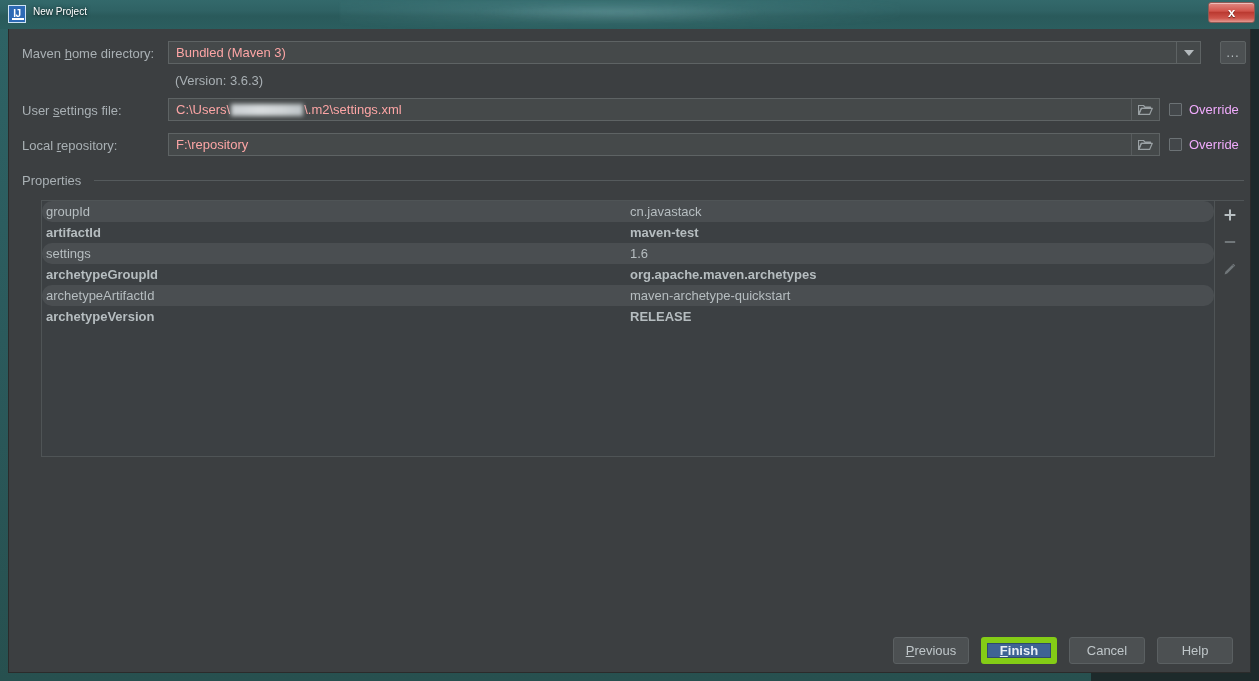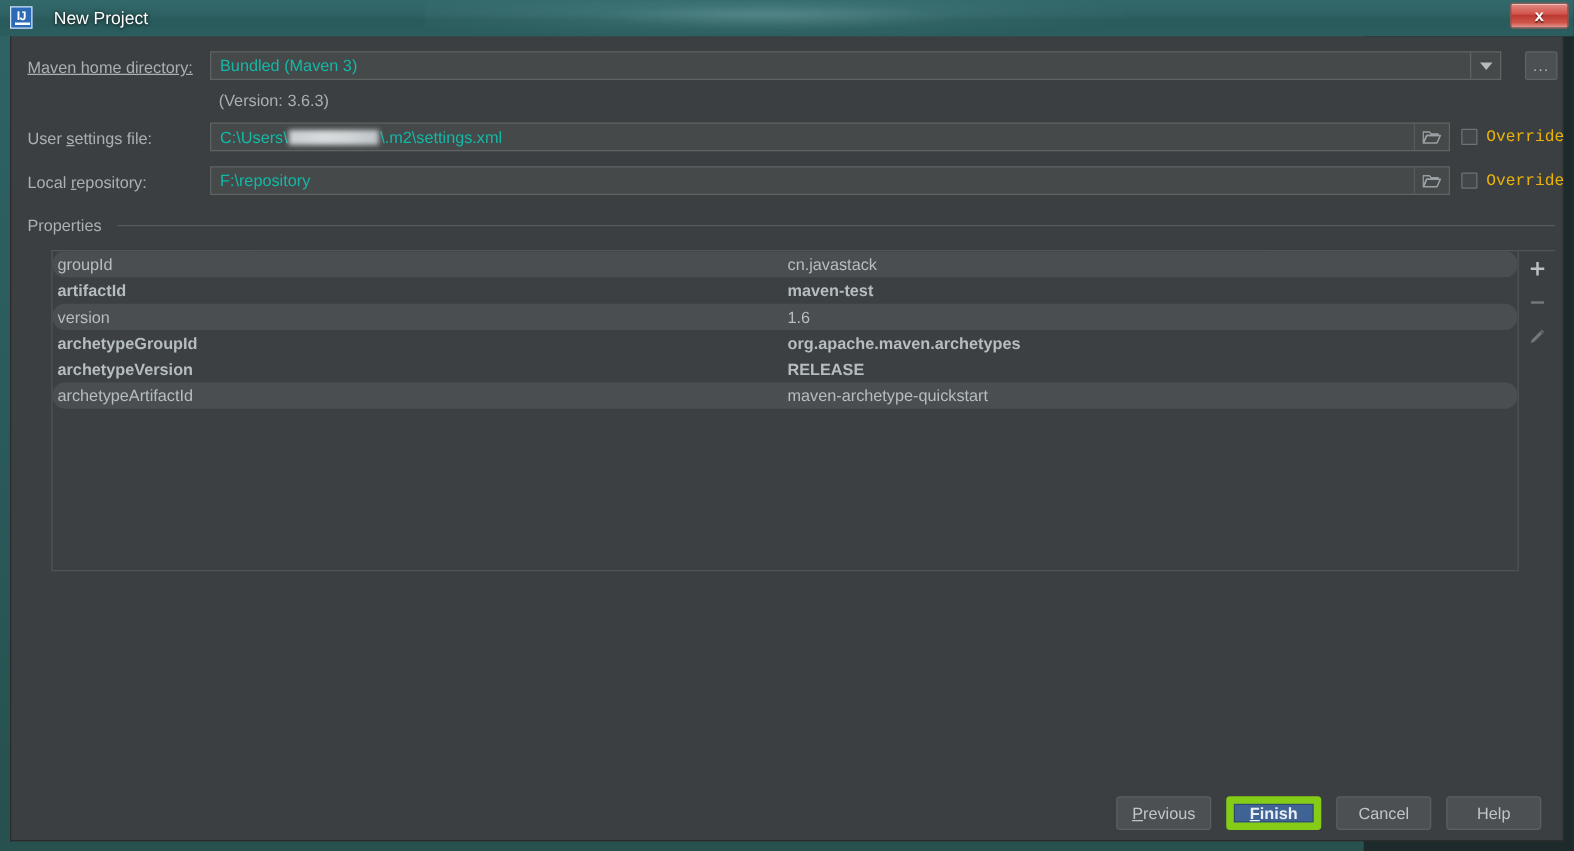--- a/index.html
+++ b/index.html
@@ -67,22 +67,22 @@
   }
   .app-icon .ij-bar {
     position: absolute;
     left: 3px; bottom: 2px;
     width: 12px; height: 2px;
     background: #ffffff;
   }
 
   .title-text {
     position: absolute;
-    left: 43px; top: 6px;
-    font-size: 14px;
+    left: 33px; top: 6px;
+    font-size: 10px;
     color: #ffffff;
     text-shadow: 0 0 4px rgba(0,0,0,0.55), 0 1px 2px rgba(0,0,0,0.5);
   }
 
   .close-button {
     position: absolute;
     right: 4px; top: 2px;
     width: 47px; height: 21px;
     border-radius: 3px;
     border: 1px solid #8d5a55;
@@ -130,21 +130,21 @@
   .field {
     position: absolute;
     height: 23px;
     background: #45494a;
     border: 1px solid #5e6364;
     display: flex;
     align-items: center;
   }
   .field-text {
     font-size: 13px;
-    color: #14b8a6;
+    color: #fca5a5;
     padding-left: 7px;
     white-space: nowrap;
     display: flex;
     align-items: center;
   }
 
   .combo-arrow-box {
     position: absolute;
     right: 0; top: 0;
     width: 24px; height: 21px;
@@ -203,22 +203,21 @@
     gap: 7px;
   }
   .checkbox {
     width: 13px; height: 13px;
     background: #43474a;
     border: 1px solid #6c7275;
     border-radius: 1px;
   }
   .checkbox-label {
     font-size: 13px;
-    color: #eab308;
-    font-family: Liberation Mono, monospace;
+    color: #f0abfc;
   }
 
   
   .group-title {
     position: absolute;
     font-size: 13px;
     color: #a9b0b4;
     background: #3c3f41;
     padding-right: 6px;
   }
@@ -319,21 +318,21 @@
 
     <div class="title-text">New Project</div>
 
     <div class="close-button">
       <span class="close-x">x</span>
     </div>
   </div>
 
   <div class="dialog-body">
 
-    <div class="label" style="left:13px; top:17px;text-decoration:underline;"><span>Maven </span><u>h</u><span>ome directory:</span></div>
+    <div class="label" style="left:13px; top:17px;"><span>Maven </span><u>h</u><span>ome directory:</span></div>
 
     <div class="field" style="left:159px; top:12px; width:1033px;">
       <span class="field-text">Bundled (Maven 3)</span>
       <span class="combo-arrow-box">
         <span class="tri-down"></span>
       </span>
     </div>
 
     <div class="ellipsis-btn" style="left:1211px; top:12px;">...</div>
 
@@ -383,34 +382,34 @@
     <div class="table-panel" style="left:32px; top:171px; width:1173px; height:257px;">
       <div class="prop-row odd">
           <span class="prop-key">groupId</span>
           <span class="prop-val">cn.javastack</span>
         </div>
       <div class="prop-row even">
           <span class="prop-key">artifactId</span>
           <span class="prop-val">maven-test</span>
         </div>
       <div class="prop-row odd">
-          <span class="prop-key">version</span>
+          <span class="prop-key">settings</span>
           <span class="prop-val">1.6</span>
         </div>
       <div class="prop-row even">
           <span class="prop-key">archetypeGroupId</span>
           <span class="prop-val">org.apache.maven.archetypes</span>
         </div>
+      <div class="prop-row odd">
+          <span class="prop-key">archetypeArtifactId</span>
+          <span class="prop-val">maven-archetype-quickstart</span>
+        </div>
       <div class="prop-row even">
           <span class="prop-key">archetypeVersion</span>
           <span class="prop-val">RELEASE</span>
-        </div>
-      <div class="prop-row odd">
-          <span class="prop-key">archetypeArtifactId</span>
-          <span class="prop-val">maven-archetype-quickstart</span>
         </div>
     </div>
 
     <div class="table-toolbar" style="left:1205px; top:171px; height:257px;">
       <div class="tb-icon">
         <svg width="14" height="14" viewBox="0 0 14 14">
           <path d="M7 1.6 V12.4 M1.6 7 H12.4" stroke="#b9c0c3" stroke-width="2" stroke-linecap="butt"></path>
         </svg>
       </div>
       <div class="tb-icon">

